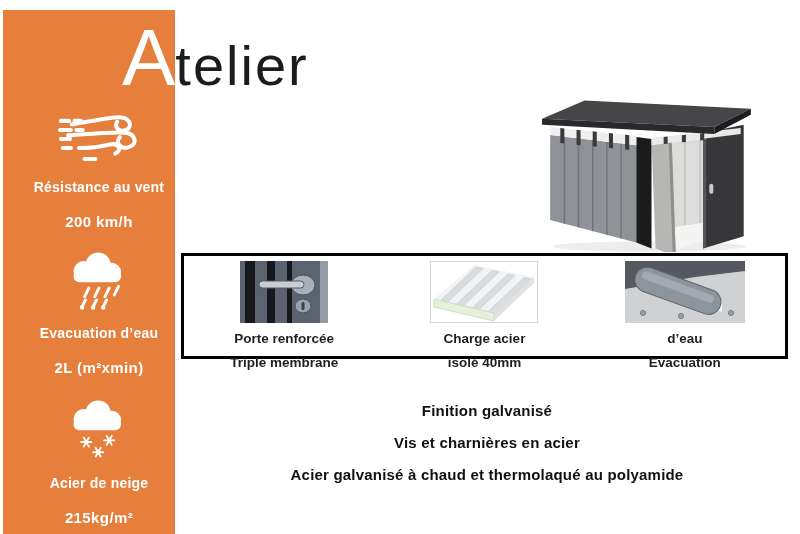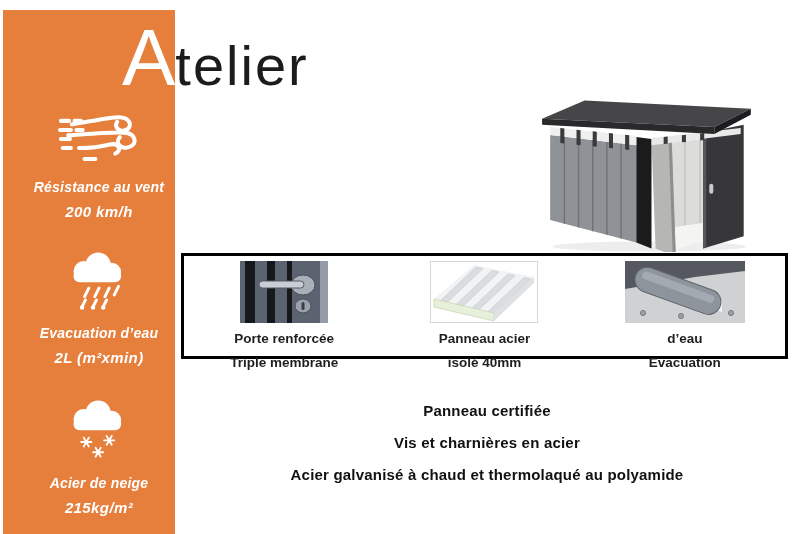--- a/index.html
+++ b/index.html
@@ -5,24 +5,24 @@
   html,body{margin:0;padding:0;background:#ffffff;}
   .page{
     position:relative;width:800px;height:534px;overflow:hidden;background:#ffffff;
     font-family:"Liberation Sans",sans-serif;
   }
   
   .sidebar{
     position:absolute;left:3px;top:10px;width:172px;height:524px;
     background:#E67E3C;
   }
-  .side-group{position:absolute;left:0;width:192px;text-align:center;color:#ffffff;font-style:italic;}
+  .side-group{position:absolute;left:0;width:192px;text-align:center;color:#ffffff;}
   .side-icon{display:block;margin:0 auto 10px auto;}
   .side-label{font-size:14px;font-weight:bold;letter-spacing:.2px;line-height:18px;}
-  .side-value{font-size:15px;font-weight:bold;margin-top:7px;letter-spacing:.4px;}
+  .side-value{font-size:15px;font-weight:bold;margin-top:17px;letter-spacing:.4px;}
   
   .title{position:absolute;left:122px;top:18px;display:flex;align-items:baseline;white-space:nowrap;}
   .title-a{font-size:80px;line-height:1;color:#ffffff;font-weight:400;}
   .title-rest{font-size:56px;color:#1c1c1c;font-weight:400;letter-spacing:2px;}
   
   .hero{position:absolute;left:538px;top:94px;}
   
   .features{
     position:absolute;left:181px;top:253px;width:607px;height:106px;
     border:3px solid #000;box-sizing:border-box;background:#fff;
@@ -197,21 +197,21 @@
         <g fill="#d9dde0" stroke="#c3c8cc" stroke-width="0.6">
           <polygon points="8,42 46,6 53,7.6 15,43.6"></polygon>
           <polygon points="24,45.5 62,9.5 69,11.1 31,47.1"></polygon>
           <polygon points="40,49 78,13 85,14.6 47,50.6"></polygon>
           <polygon points="56,52.5 94,16.5 101,18.1 63,54.1"></polygon>
         </g>
         <polygon points="4,38 64,52 64,60 4,46" fill="#e6f0da" stroke="#c9d6b8" stroke-width="0.8"></polygon>
         <polygon points="64,52 104,16 104,22 64,60" fill="#dfe1e3"></polygon>
       </svg>
       <div class="cap">
-        <div>Panneau acier</div>
+        <div>Charge acier</div>
         <div>isolé 40mm</div>
       </div>
     </div>
 
     <div class="feature">
       <svg class="thumb" width="120" height="62" viewBox="0 0 120 62">
         <rect width="120" height="62" fill="#cfd1d3"></rect>
         <polygon points="0,0 120,0 120,10 70,16 0,28" fill="#55585e"></polygon>
         <polygon points="78,46 97,40 97,51" fill="#f2f2f0"></polygon>
         <g transform="rotate(20 55 30)">
@@ -226,18 +226,18 @@
       </svg>
       <div class="cap">
         <div>d’eau</div>
         <div>Evacuation</div>
       </div>
     </div>
 
   </div>
 
   <div class="footer">
-    <div class="footer-line">Panneau certifiée</div>
+    <div class="footer-line">Finition galvanisé</div>
     <div class="footer-line">Vis et charnières en acier</div>
     <div class="footer-line">Acier galvanisé à chaud et thermolaqué au polyamide</div>
   </div>
 
 </div>
 
 </body></html>

